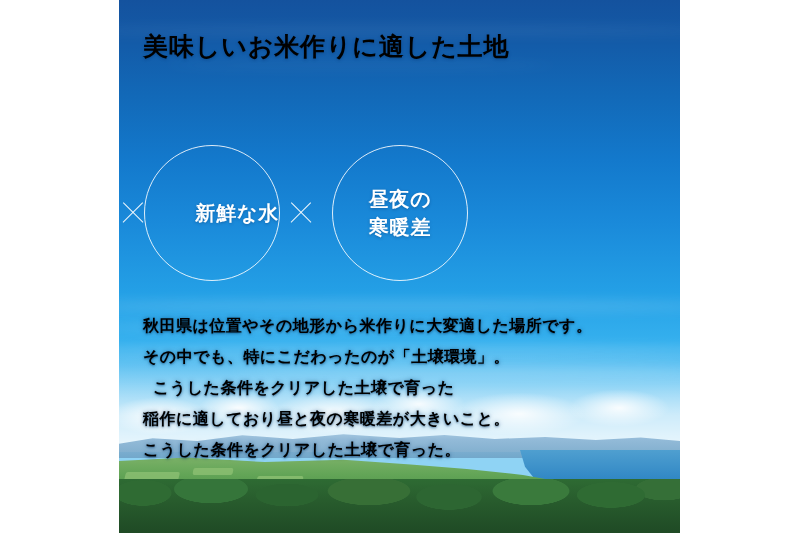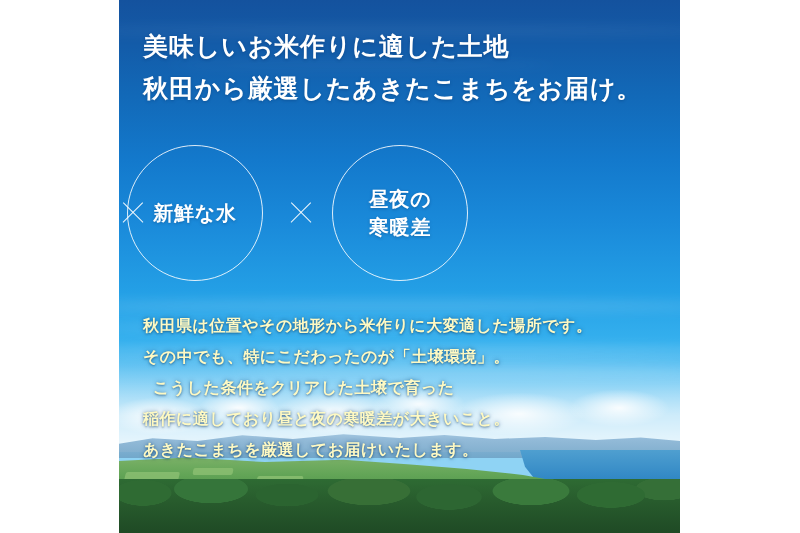--- a/index.html
+++ b/index.html
@@ -168,21 +168,21 @@
       radial-gradient(ellipse 40px 16px at 545px 10px, #356f37 0 70%, transparent 72%),
       linear-gradient(to bottom, #2e6b33 0%, #285c2d 40%, #1f4a25 100%);
   }
 
   
   .headline {
     position: absolute;
     left: 24px;
     top: 26px;
     width: 520px;
-    color: #ffffff;
+    color: #000000;
     font-size: 25px;
     font-weight: 700;
     line-height: 42px;
     letter-spacing: 0.035em;
     text-shadow: 0 1px 3px rgba(0,40,90,.35);
     white-space: nowrap;
   }
   .headline .hl-line { display: block; }
 
   
@@ -199,21 +199,21 @@
     width: 136px;
     height: 136px;
     border: 1.4px solid rgba(255,255,255,.85);
     border-radius: 50%;
     box-sizing: border-box;
     display: flex;
     align-items: center;
     justify-content: center;
     text-align: center;
   }
-  .circle:nth-of-type(1) { left: 8px;  }
+  .circle:nth-of-type(1) { left: 25px; justify-content: flex-end;  }
   .circle:nth-of-type(2) { left: 213px; }
   .circle:nth-of-type(3) { left: 406px; text-align: right; }
   .circle-label {
     color: #ffffff;
     font-size: 20px;
     font-weight: 700;
     line-height: 28px;
     letter-spacing: 0.04em;
     text-shadow: 0 1px 3px rgba(0,40,90,.35);
     white-space: pre-line;
@@ -238,21 +238,21 @@
   }
   .times::before { transform: rotate(45deg); }
   .times::after  { transform: rotate(-45deg); }
 
   
   .body-copy {
     position: absolute;
     left: 24px;
     top: 310px;
     width: 520px;
-    color: #fef9c3;
+    color: #000000;
     font-size: 16px;
     font-weight: 700;
     line-height: 31px;
     letter-spacing: 0.03em;
     text-shadow:
       0 0 4px rgba(0,60,110,.55),
       0 1px 2px rgba(0,50,100,.45);
     white-space: nowrap;
   }
   .body-copy .bc-line { display: block; }
@@ -282,41 +282,40 @@
       <div class="paddy p2"></div>
       <div class="paddy p3"></div>
       <div class="paddy p4"></div>
       <div class="paddy p5"></div>
       <div class="town"></div>
       <div class="forest"></div>
     </div>
 
     <div class="headline">
       <span class="hl-line">美味しいお米作りに適した土地</span>
-      <span class="hl-line">秋田から厳選したあきたこまちをお届け。</span>
     </div>
 
     <div class="circle-row">
       <div class="circle">
         <span class="circle-label">新鮮な水</span>
       </div>
       <div class="circle">
         <span class="circle-label">昼夜の
 寒暖差</span>
       </div>
       <div class="times"></div>
       <div class="times"></div>
     </div>
 
     <div class="body-copy">
       <span class="bc-line">秋田県は位置やその地形から米作りに大変適した場所です。</span>
       <span class="bc-line">その中でも、特にこだわったのが「土壌環境」。</span>
       <span class="bc-line indent">こうした条件をクリアした土壌で育った</span>
       <span class="bc-line">稲作に適しており昼と夜の寒暖差が大きいこと。</span>
-      <span class="bc-line">あきたこまちを厳選してお届けいたします。</span>
+      <span class="bc-line">こうした条件をクリアした土壌で育った。</span>
     </div>
 
   </div>
 
   <div style="position:absolute;left:0;top:0;width:119px;height:533px;background:#fff;"></div>
   <div style="position:absolute;left:680px;top:0;width:120px;height:533px;background:#fff;"></div>
 
 </div>
 
 </body></html>

